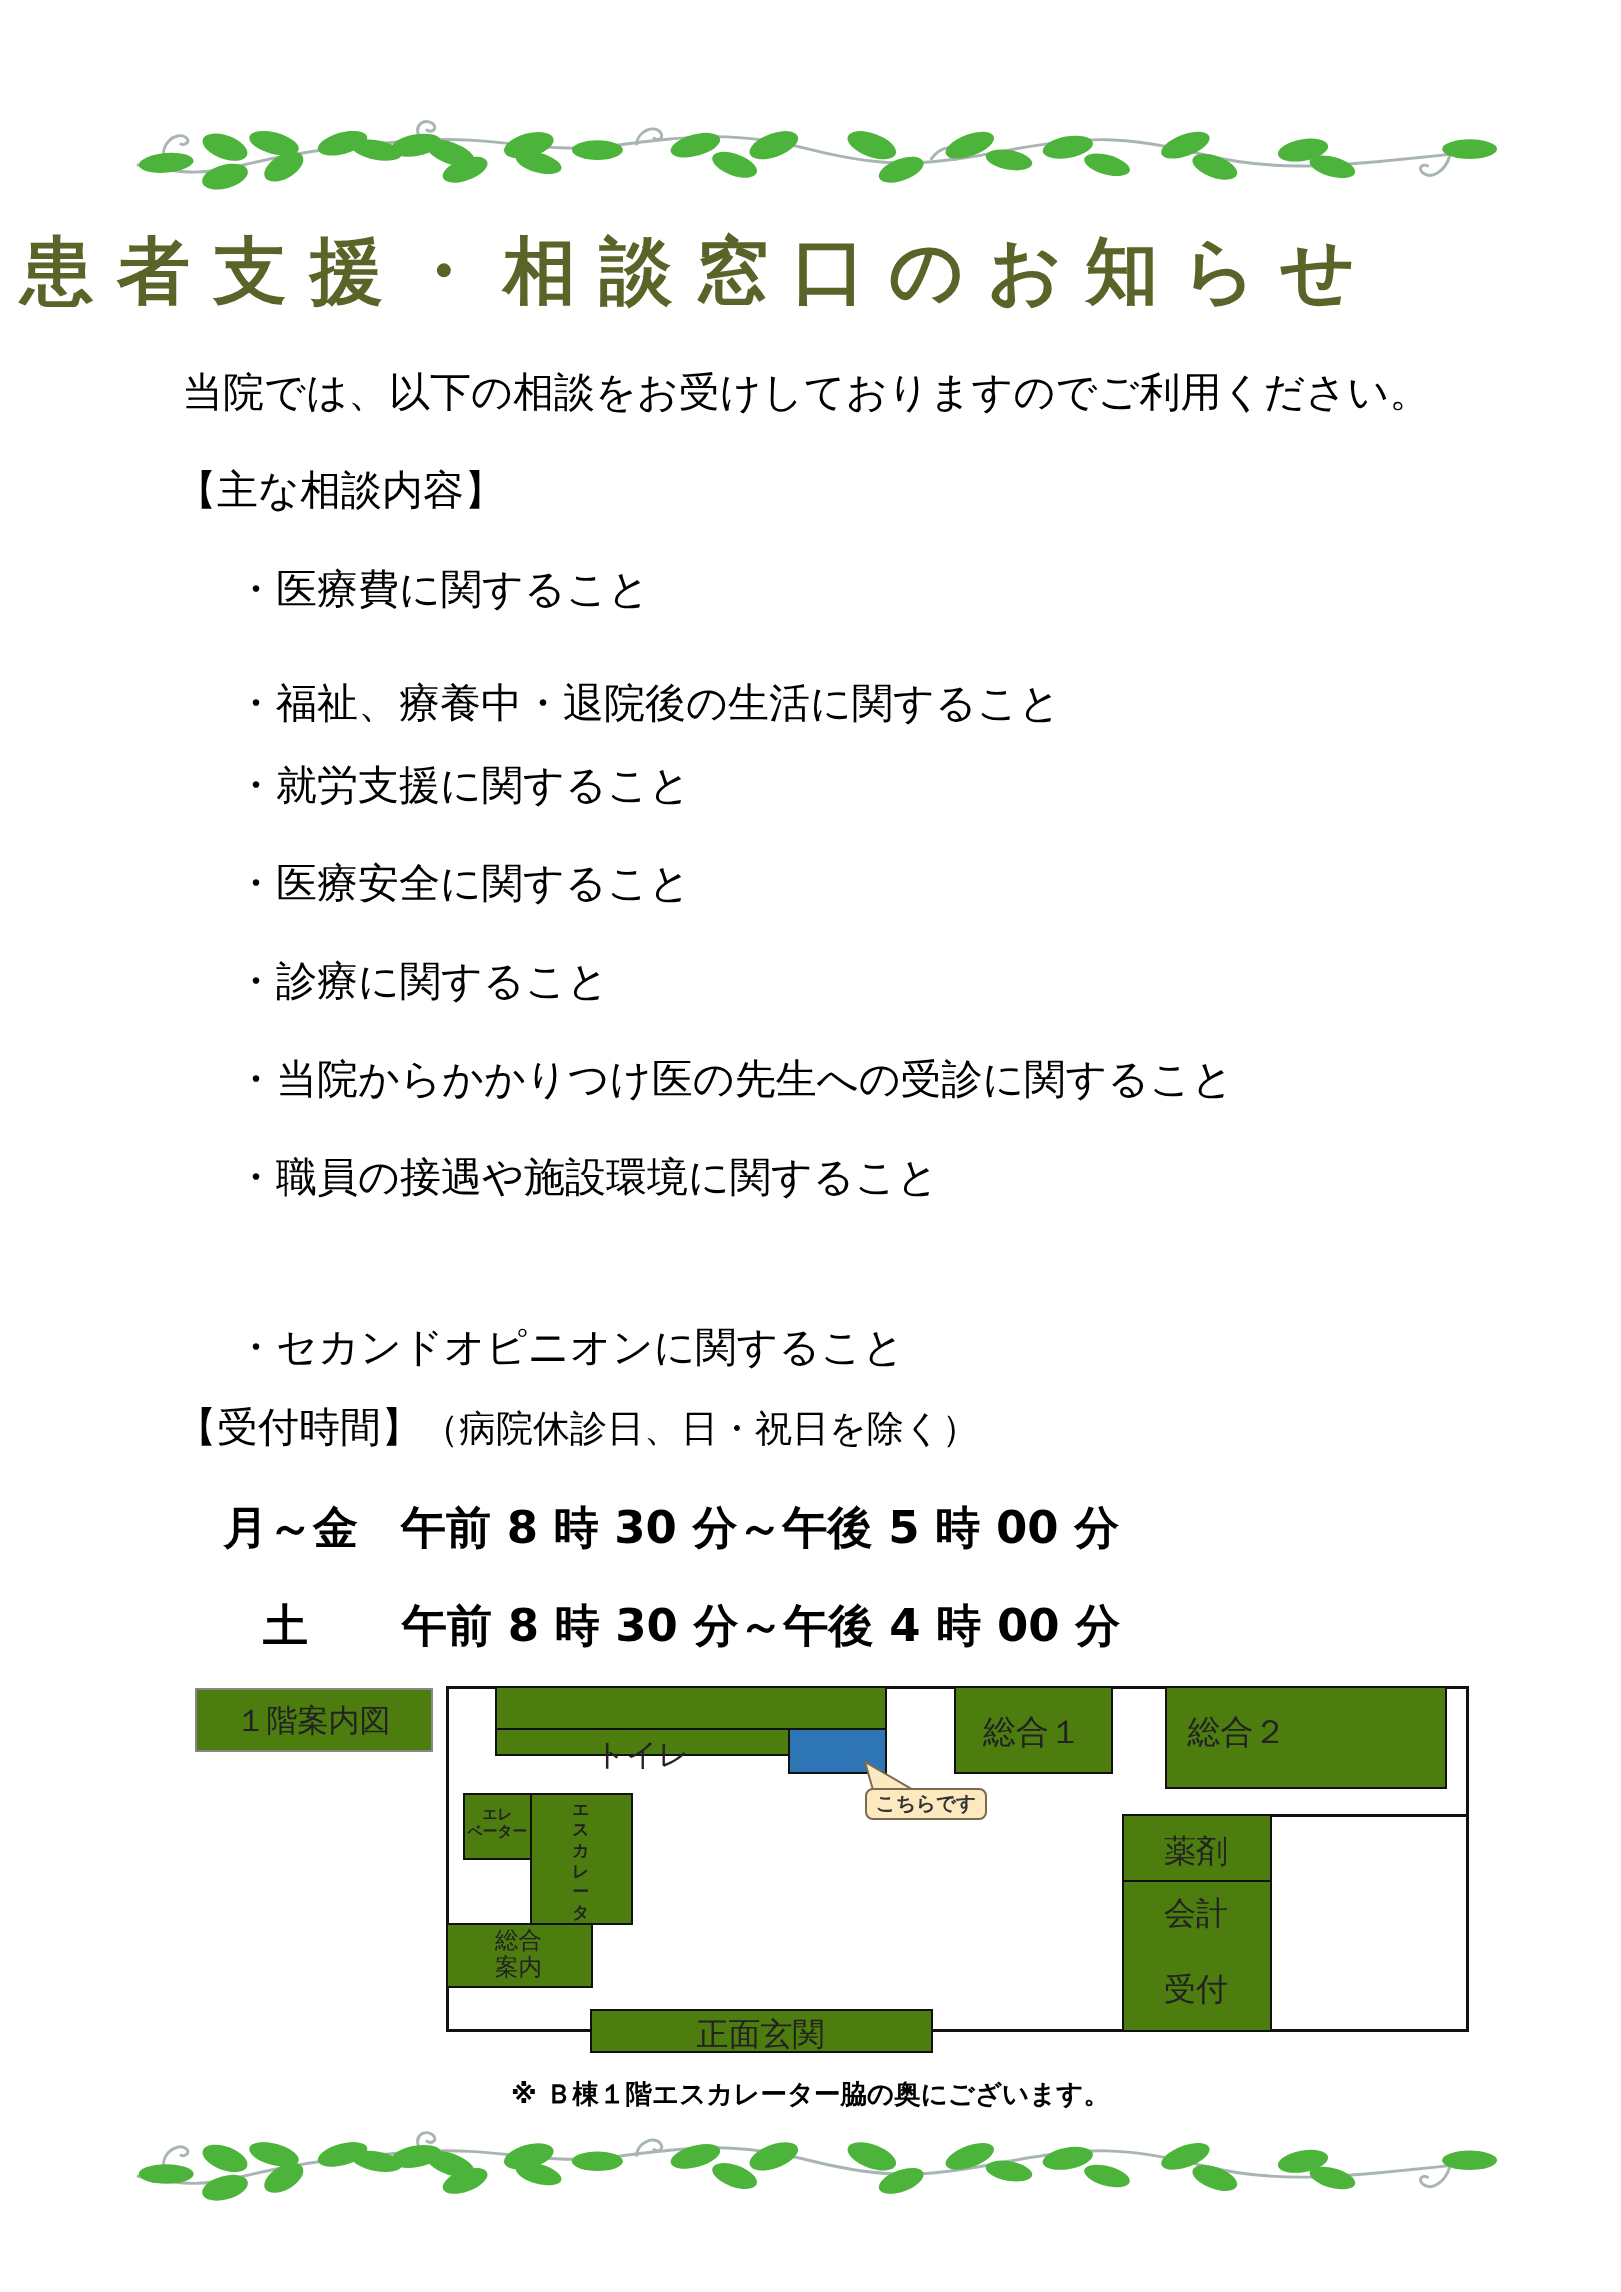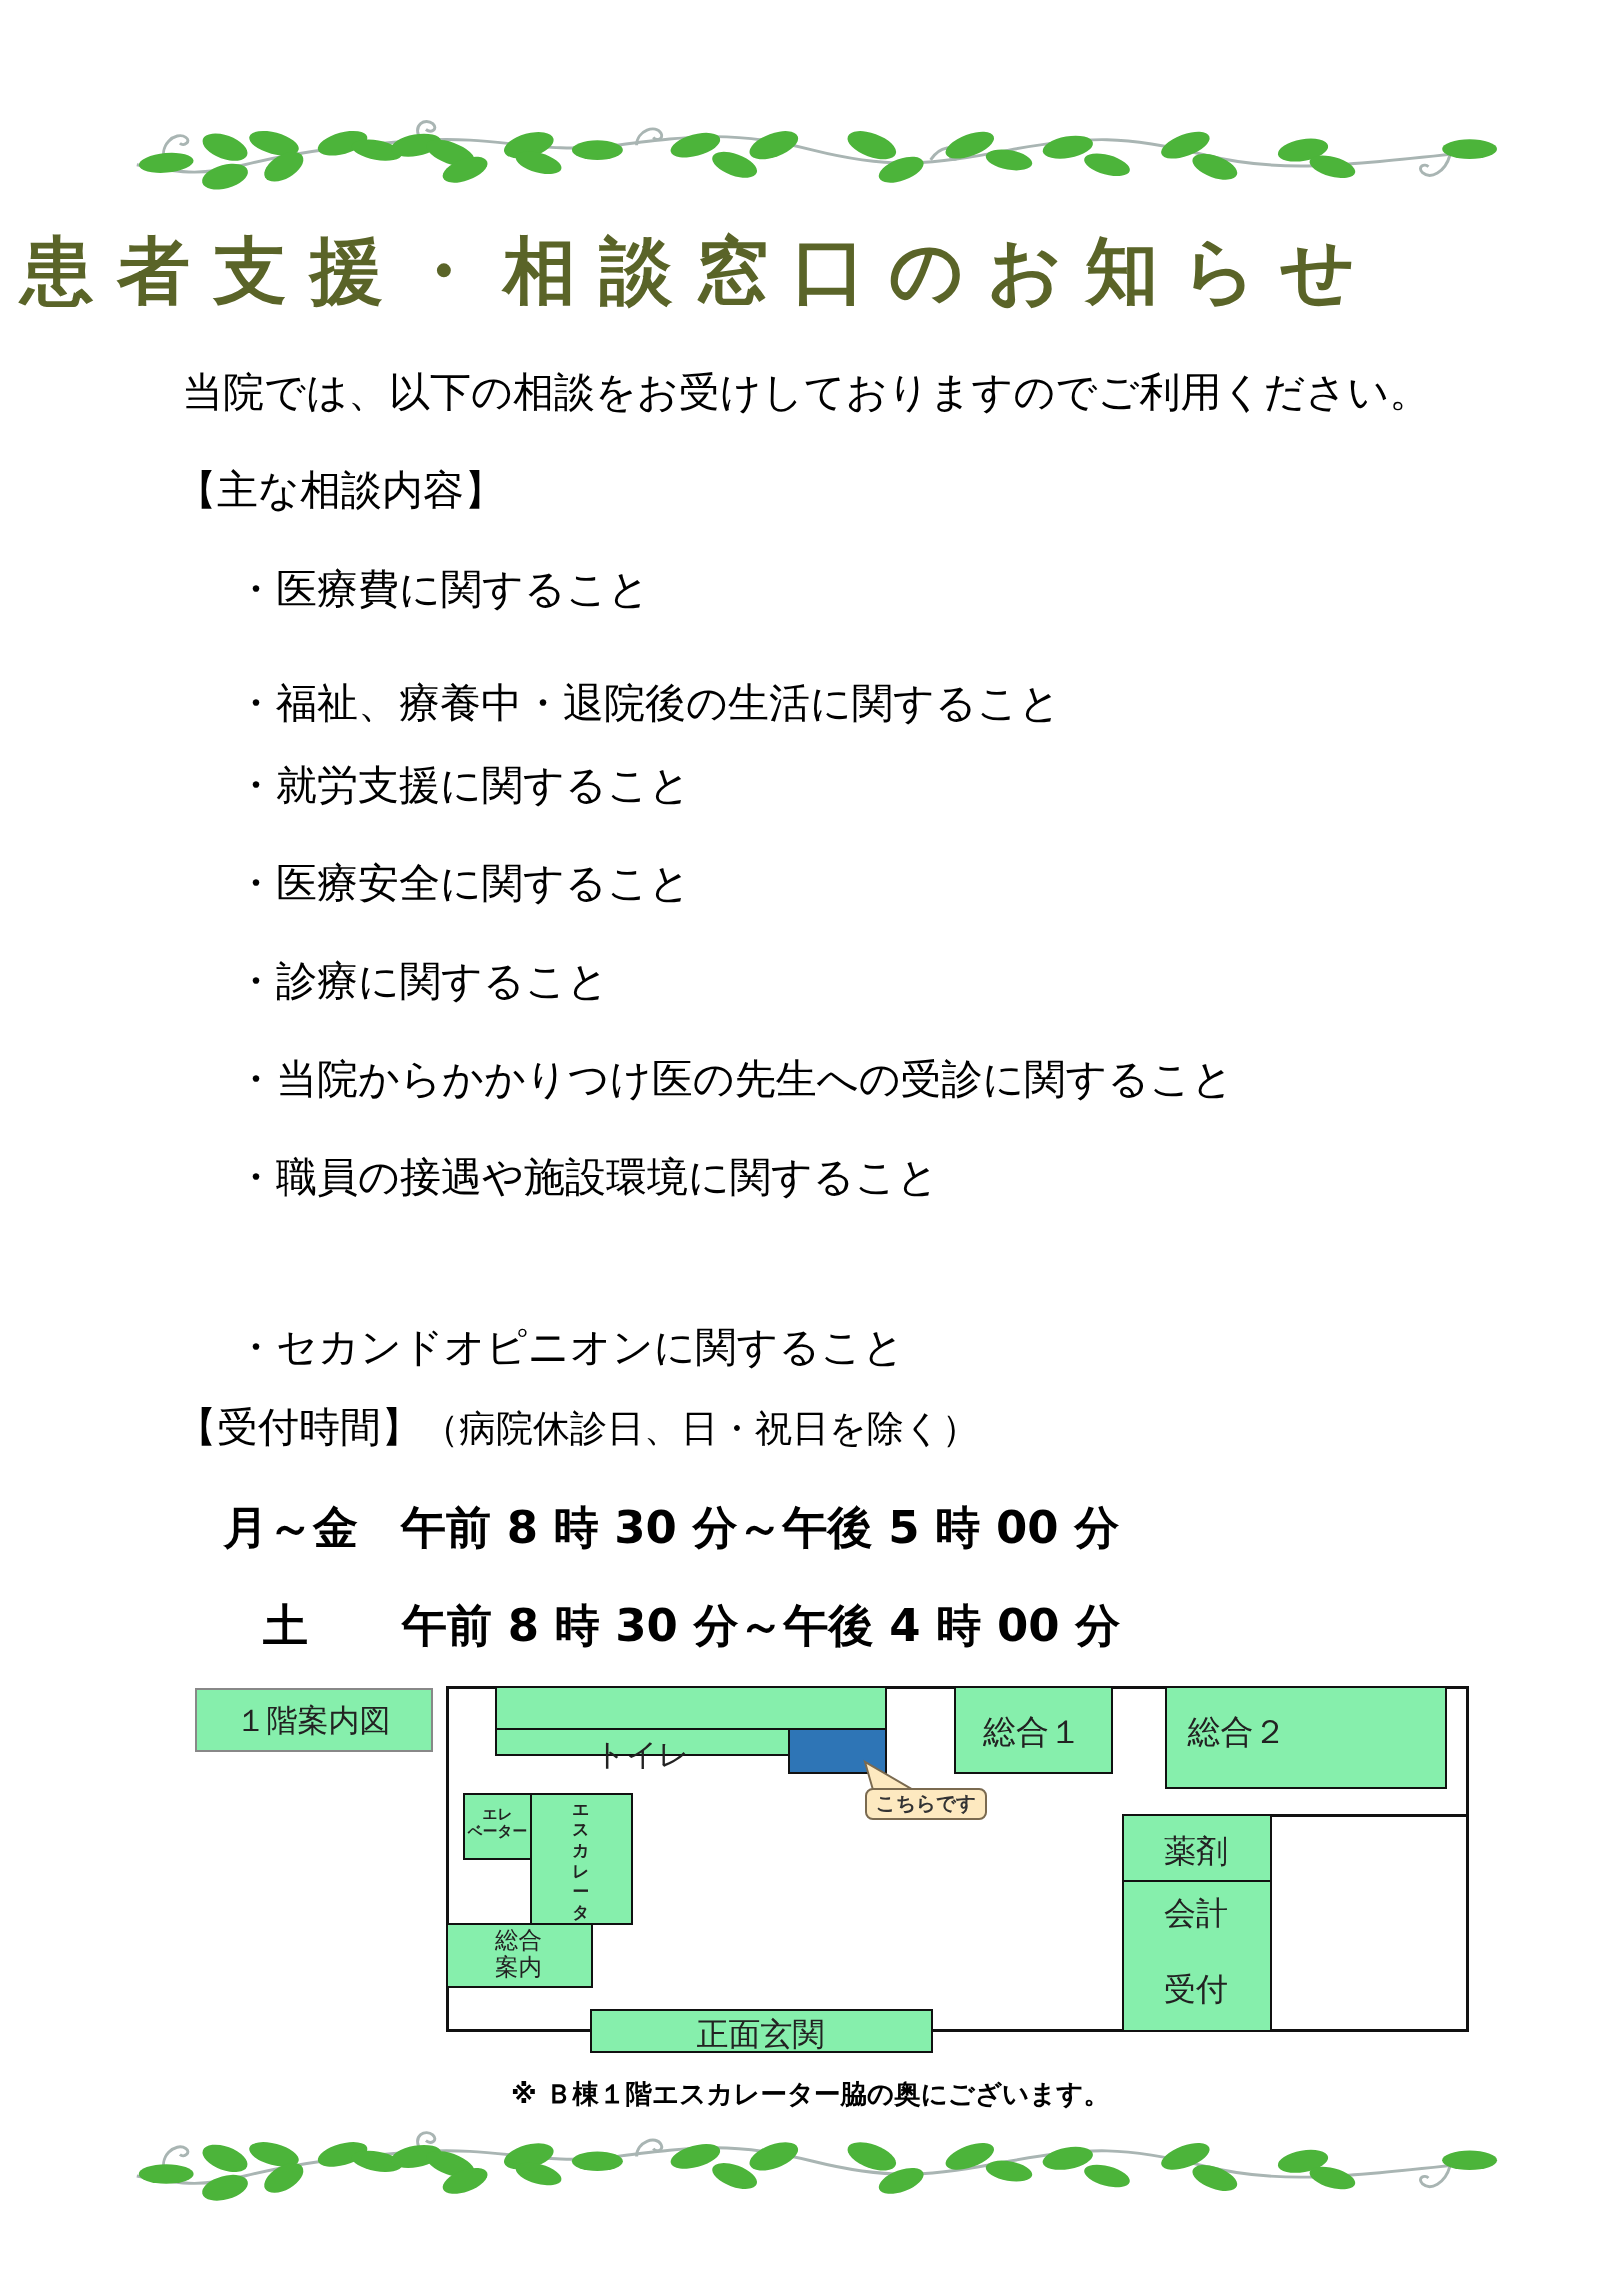--- a/index.html
+++ b/index.html
@@ -7,21 +7,21 @@
          font-family: "DejaVu Sans", "Liberation Sans", sans-serif; color:#000; }
   .abs { position:absolute; }
   .vine { position:absolute; left:127px; width:1372px; height:98px; }
   .title { position:absolute; top:223px; left:0; width:1399px; text-align:center;
            font-size:73px; font-weight:bold; color:#5a6428; letter-spacing:23.5px; }
   .intro { position:absolute; top:365px; left:182px; font-size:41px; white-space:nowrap; }
   .heading { position:absolute; left:176px; font-size:41px; white-space:nowrap; }
   .item { position:absolute; left:235px; font-size:41px; white-space:nowrap; }
   .hours-row { position:absolute; font-size:45px; font-weight:bold; white-space:nowrap; }
   .hours-day { display:inline-block; }
-  .box { position:absolute; border:2.9px solid #111; background:#86efac; box-sizing:border-box; }
+  .box { position:absolute; border:2.9px solid #111; background:#4d7c0f; box-sizing:border-box; }
   .line { position:absolute; background:#111; }
   .maplabel { position:absolute; font-size:31px; color:#222; white-space:nowrap; text-align:center; }
   .note { position:absolute; top:2076px; left:0; width:1621px; text-align:center;
           font-size:26.5px; font-weight:bold; }
 </style>
 </head>
 <body>
 
 <svg class="vine" style="top:106px;" viewBox="0 0 1400 100">
   <g fill="none" stroke="#a9b5b3" stroke-width="3">

